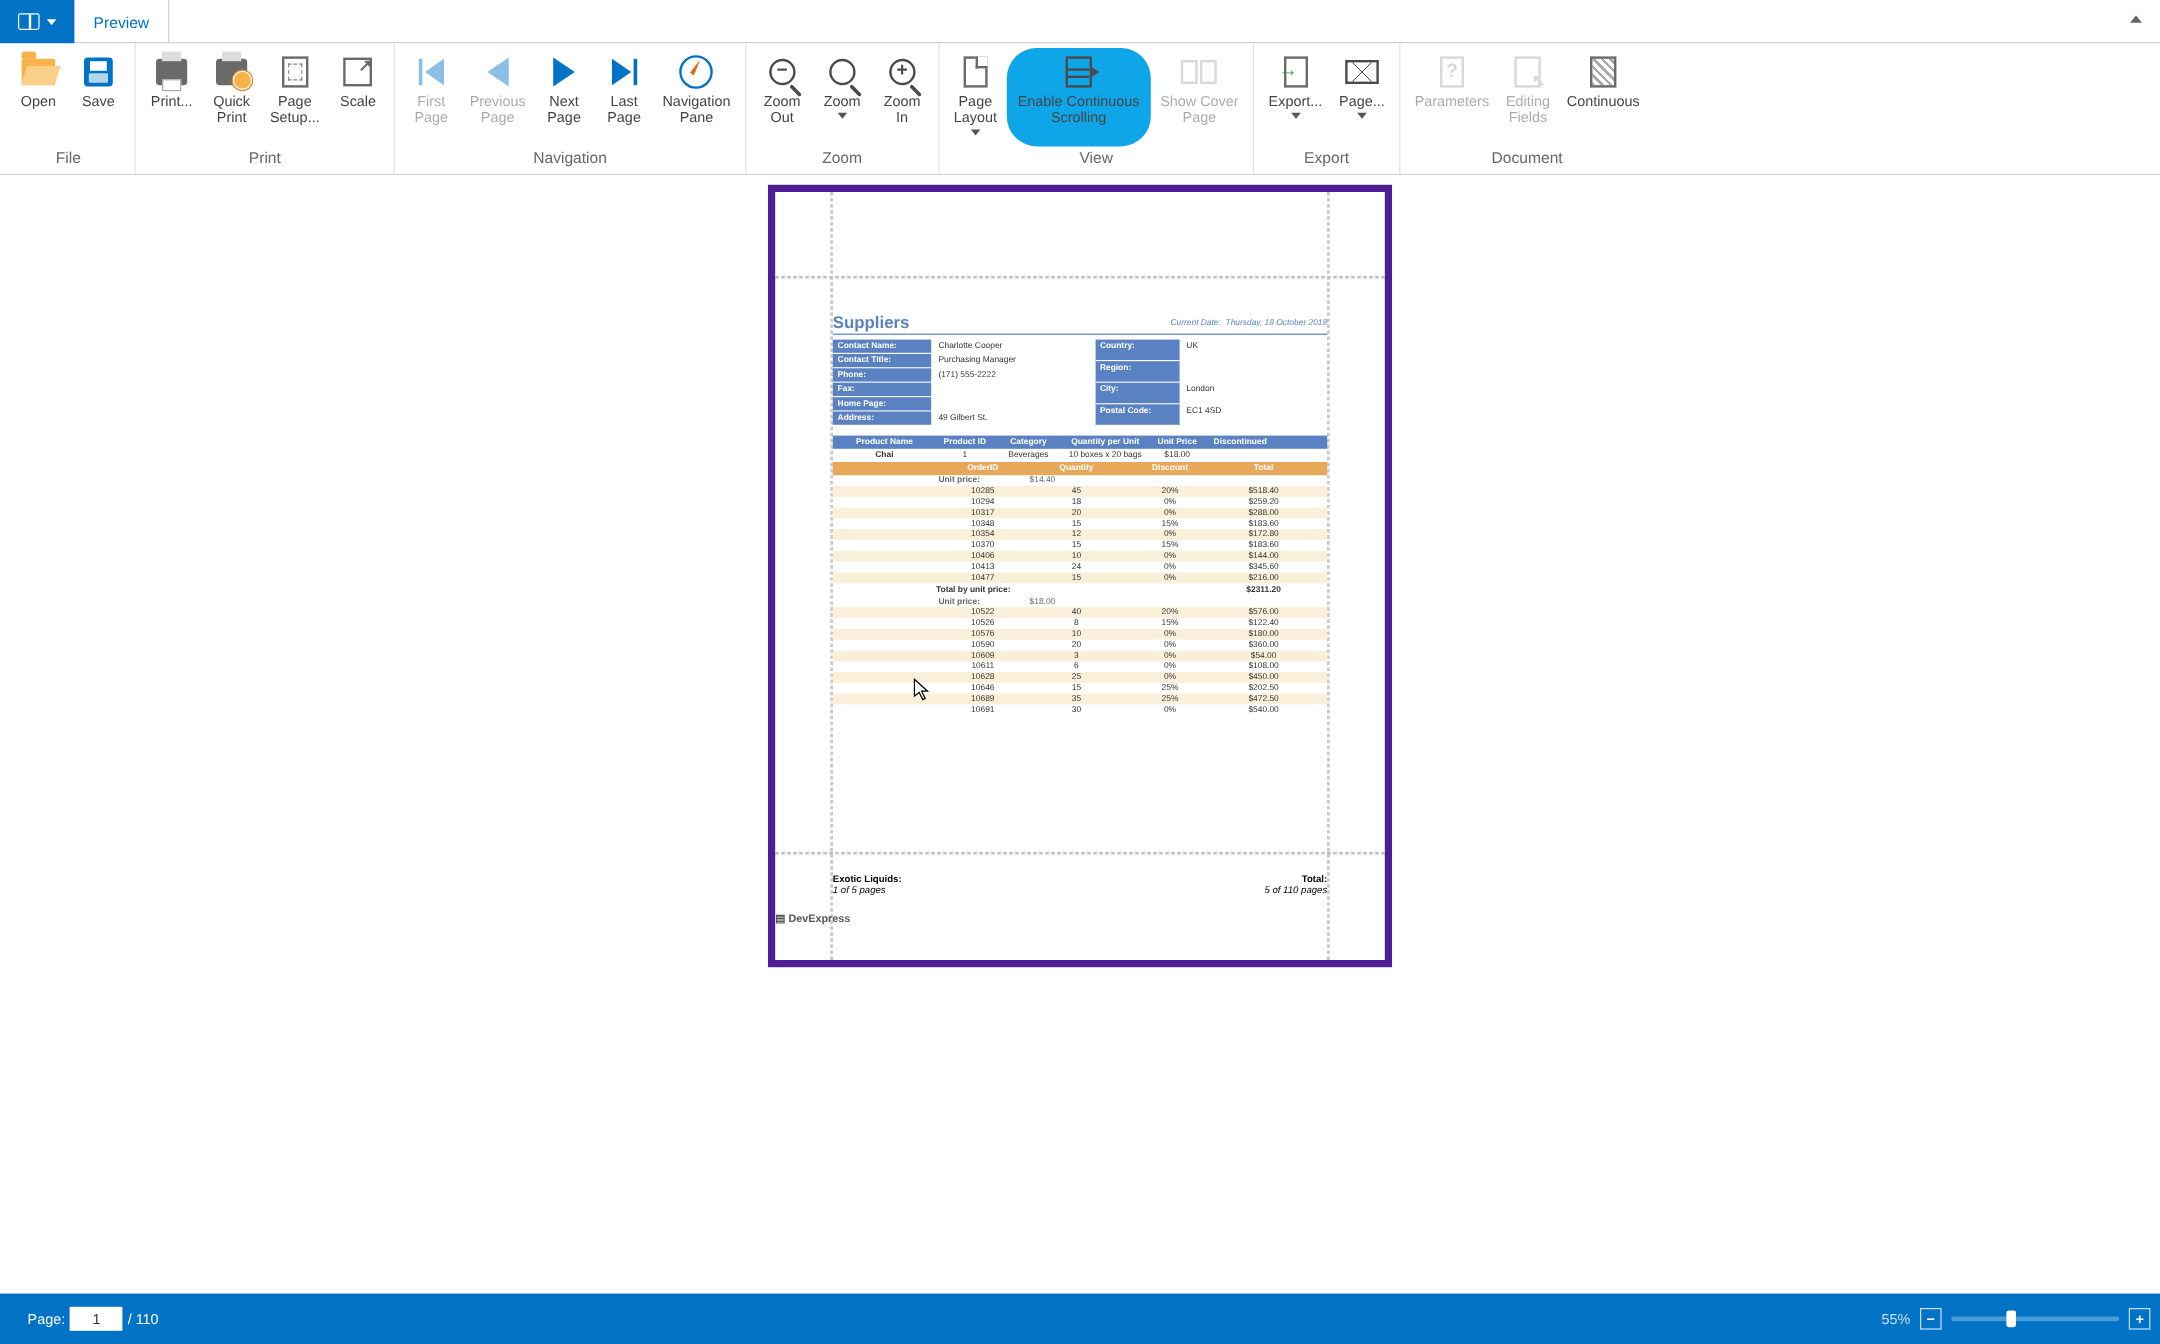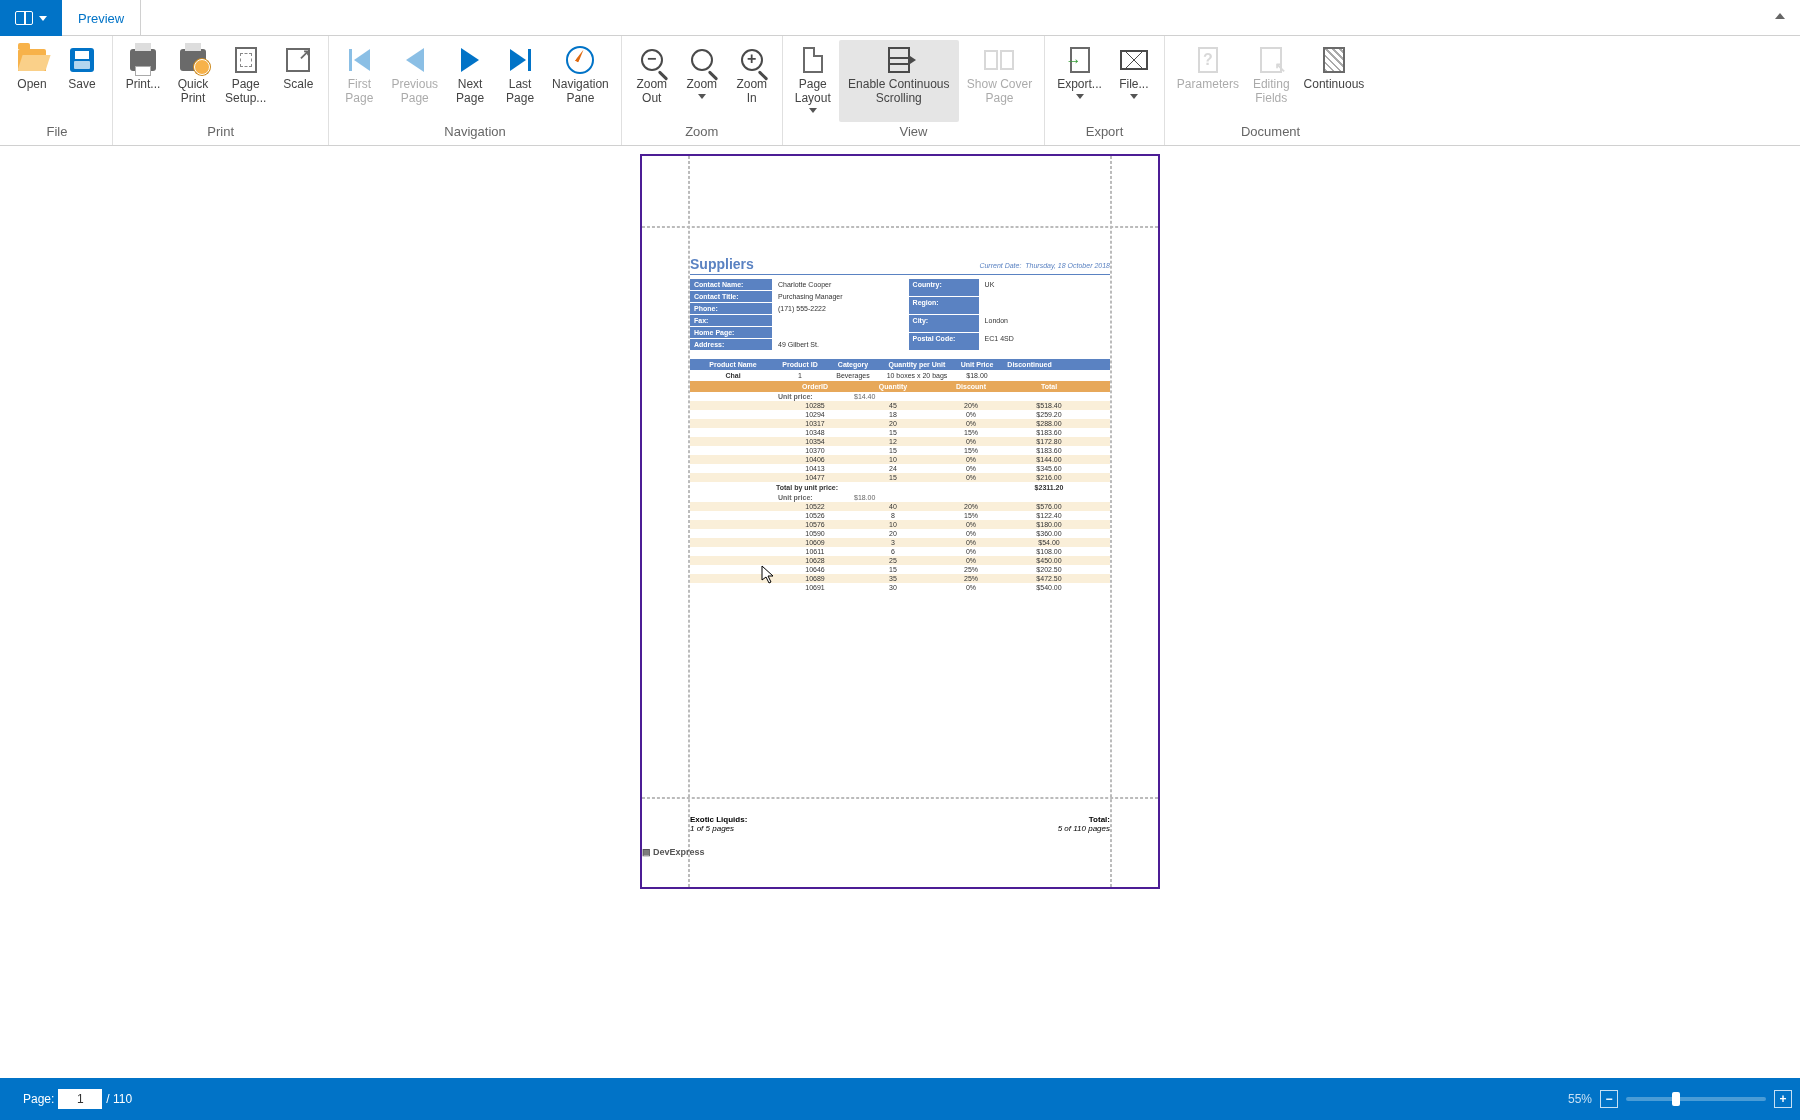--- a/index.html
+++ b/index.html
@@ -15,21 +15,21 @@
 .collapse-ribbon { position: absolute; right: 12px; top: 8px; width: 16px; height: 16px; display: flex; align-items: center; justify-content: center; cursor: pointer; color: #666; }
 .collapse-ribbon::before { content: ""; width: 0; height: 0; border-left: 5px solid transparent; border-right: 5px solid transparent; border-bottom: 6px solid #666; }
 
 
 .ribbon { height: 110px; background: #fff; border-bottom: 1px solid #d0d0d0; display: flex; padding-left: 2px; }
 .group { display: flex; flex-direction: column; border-right: 1px solid #e0e0e0; padding: 4px 6px 2px 6px; }
 .group-items { display: flex; flex: 1; gap: 2px; }
 .group-label { text-align: center; font-size: 13px; color: #666; padding: 2px 0 4px 0; }
 .rbtn { display: flex; flex-direction: column; align-items: center; justify-content: flex-start; padding: 4px 6px; min-width: 48px; cursor: pointer; border-radius: 2px; }
 .rbtn.disabled { opacity: 0.45; cursor: default; }
-.rbtn.active { background: #e5e5e5; }
+.rbtn.active { background: #0ea5e9; border-radius: 25px; }
 .rbtn .ic { width: 32px; height: 32px; margin-bottom: 2px; display: flex; align-items: center; justify-content: center; position: relative; }
 .rbtn .lbl { font-size: 12px; color: #444; text-align: center; line-height: 1.15; white-space: pre-line; }
 .rbtn .caret-d { width: 0; height: 0; border-left: 4px solid transparent; border-right: 4px solid transparent; border-top: 5px solid #555; margin-top: 2px; }
 
 
 .i-open { width: 28px; height: 22px; background: #f7b24a; border-radius: 2px 2px 0 0; position: relative; }
 .i-open::before { content:""; position:absolute; top:-6px; left:0; width:12px; height:6px; background:#f7b24a; border-radius:2px 2px 0 0; }
 .i-open::after { content:""; position:absolute; bottom:0; left:2px; right:-2px; height:16px; background:#fad089; transform:skewX(-18deg); border-radius:0 0 2px 2px; }
 .i-save { width: 24px; height: 24px; background:#0173c7; border-radius:3px; position:relative; }
 .i-save::before { content:""; position:absolute; top:3px; left:5px; right:5px; height:8px; background:#fff; }
@@ -62,21 +62,21 @@
 .i-export{width:20px;height:26px;border:2px solid #6a6a6a;position:relative;}
 .i-export::after{content:"→";position:absolute;left:-6px;top:1px;color:#3a9e3a;font-weight:bold;font-size:16px;}
 .i-mail{width:28px;height:20px;border:2px solid #4a4a4a;background:linear-gradient(135deg,transparent 48%,#4a4a4a 48%,#4a4a4a 52%,transparent 52%),linear-gradient(-135deg,transparent 48%,#4a4a4a 48%,#4a4a4a 52%,transparent 52%);}
 .i-param{width:20px;height:26px;border:2px solid #aaa;position:relative;display:flex;align-items:center;justify-content:center;font-size:16px;color:#aaa;font-weight:bold;}
 .i-efields{width:22px;height:26px;border:2px solid #aaa;position:relative;}
 .i-efields::after{content:"↖";position:absolute;right:-6px;bottom:-4px;color:#aaa;font-size:14px;font-weight:bold;}
 .i-water{width:22px;height:26px;border:2px solid #6a6a6a;background:repeating-linear-gradient(45deg,#aaa 0 2px,transparent 2px 5px);}
 
 
 .preview-area { position: absolute; top: 146px; left: 0; right: 0; bottom: 28px; background: #fff; display: flex; justify-content: center; padding-top: 8px; overflow: hidden; }
-.page { width: 520px; height: 735px; background: #fff; border: 2px solid #4c1d95; position: relative; }
+.page { width: 520px; height: 652px; background: #fff; border: 6px solid #4c1d95; position: relative; }
 .margins { position: absolute; border: 1px dashed #bbb; }
 .margins.top { left: 0; right: 0; top: 70px; height: 0; }
 .margins.bottom { left: 0; right: 0; bottom: 88px; height: 0; }
 .margins.left { top: 0; bottom: 0; left: 46px; width: 0; }
 .margins.right { top: 0; bottom: 0; right: 46px; width: 0; }
 .doc { position: absolute; left: 48px; right: 48px; top: 100px; bottom: 50px; font-size: 7.5px; color: #333; }
 .doc h1 { color: #5a82c2; font-size: 14px; font-weight: 600; border-bottom: 1px solid #5a82c2; padding-bottom: 2px; margin-bottom: 4px; }
 .doc .date { position: absolute; right: 0; top: 6px; font-size: 7px; color: #5a82c2; font-style: italic; }
 .doc .company-row { font-size: 10px; padding: 2px 0 6px 0; border-bottom:1px solid #e7a85a; margin-bottom:4px; }
 .doc .company-row .lbl{color:#e7a85a;font-weight:bold;}
@@ -295,21 +295,21 @@
           <div class="ic">
             <div class="i-export"></div>
           </div>
           <div class="lbl">Export...</div>
           <div class="caret-d"></div>
         </div>
       <div class="rbtn">
           <div class="ic">
             <div class="i-mail"></div>
           </div>
-          <div class="lbl">File...</div>
+          <div class="lbl">Page...</div>
           <div class="caret-d"></div>
         </div>
     </div>
     <div class="group-label">Export</div>
   </div>
 
   <div class="group" style="border-right:none;">
     <div class="group-items">
       <div class="rbtn disabled">
           <div class="ic">

